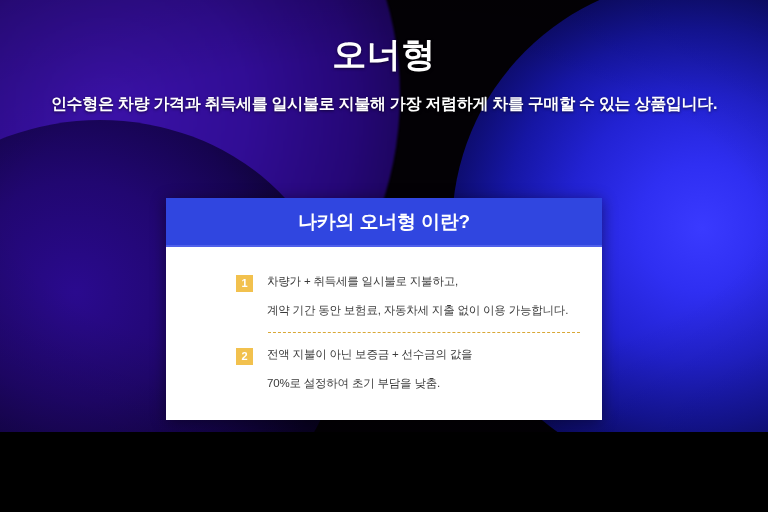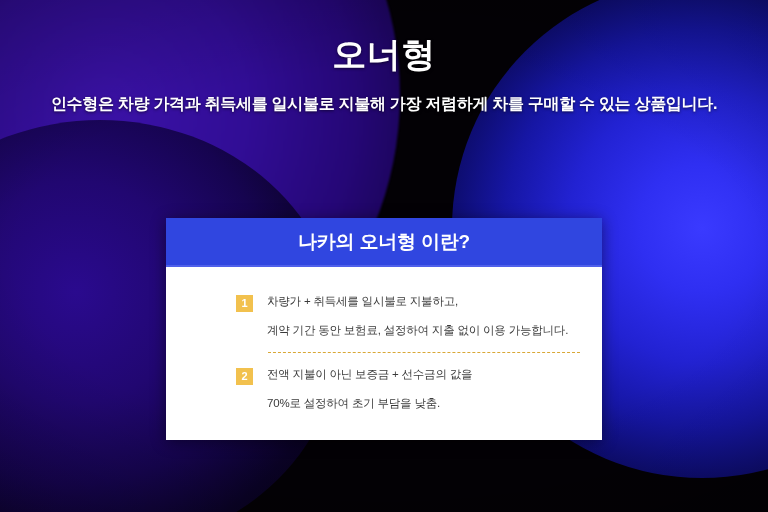--- a/index.html
+++ b/index.html
@@ -7,21 +7,21 @@
 
   html, body {
     width:768px; height:512px;
     overflow:hidden;
     background:#000000;
     font-family:"Liberation Sans", "DejaVu Sans", sans-serif;
   }
 
   #stage {
     position:relative;
-    width:768px; height:512px;
+    width:768px; height:432px;
     background:#030105;
     overflow:hidden;
   }
 
   
   .glow { position:absolute; border-radius:50%; pointer-events:none; }
 
   #glow-left {
     left:-300px; top:-250px;
     width:700px; height:690px;
@@ -102,21 +102,21 @@
     color:#ffffff;
     line-height:22px;
     letter-spacing:-0.3px;
     text-shadow:0 1px 3px rgba(0,0,0,0.6);
     white-space:nowrap;
   }
 
   
   #card {
     position:absolute;
-    left:166px; top:218px;
+    left:166px; top:198px;
     width:436px; height:222px;
     background:#ffffff;
     z-index:6;
     box-shadow:0 2px 14px rgba(0,0,0,0.45);
     display:flex;
     flex-direction:column;
   }
 
   #card-header {
     height:49px;
@@ -203,21 +203,21 @@
     <div id="card-header">
       <div id="card-header-title">나카의 오너형 이란?</div>
     </div>
 
     <div id="card-body">
 
       <div class="card-item">
         <div class="item-badge">1</div>
         <div class="item-text">
           <div class="item-line">차량가 + 취득세를 일시불로 지불하고,</div>
-          <div class="item-line">계약 기간 동안 보험료, 설정하여 지출 없이 이용 가능합니다.</div>
+          <div class="item-line">계약 기간 동안 보험료, 자동차세 지출 없이 이용 가능합니다.</div>
         </div>
       </div>
 
       <div id="item-divider"></div>
 
       <div class="card-item">
         <div class="item-badge">2</div>
         <div class="item-text">
           <div class="item-line">전액 지불이 아닌 보증금 + 선수금의 값을</div>
           <div class="item-line">70%로 설정하여 초기 부담을 낮춤.</div>

